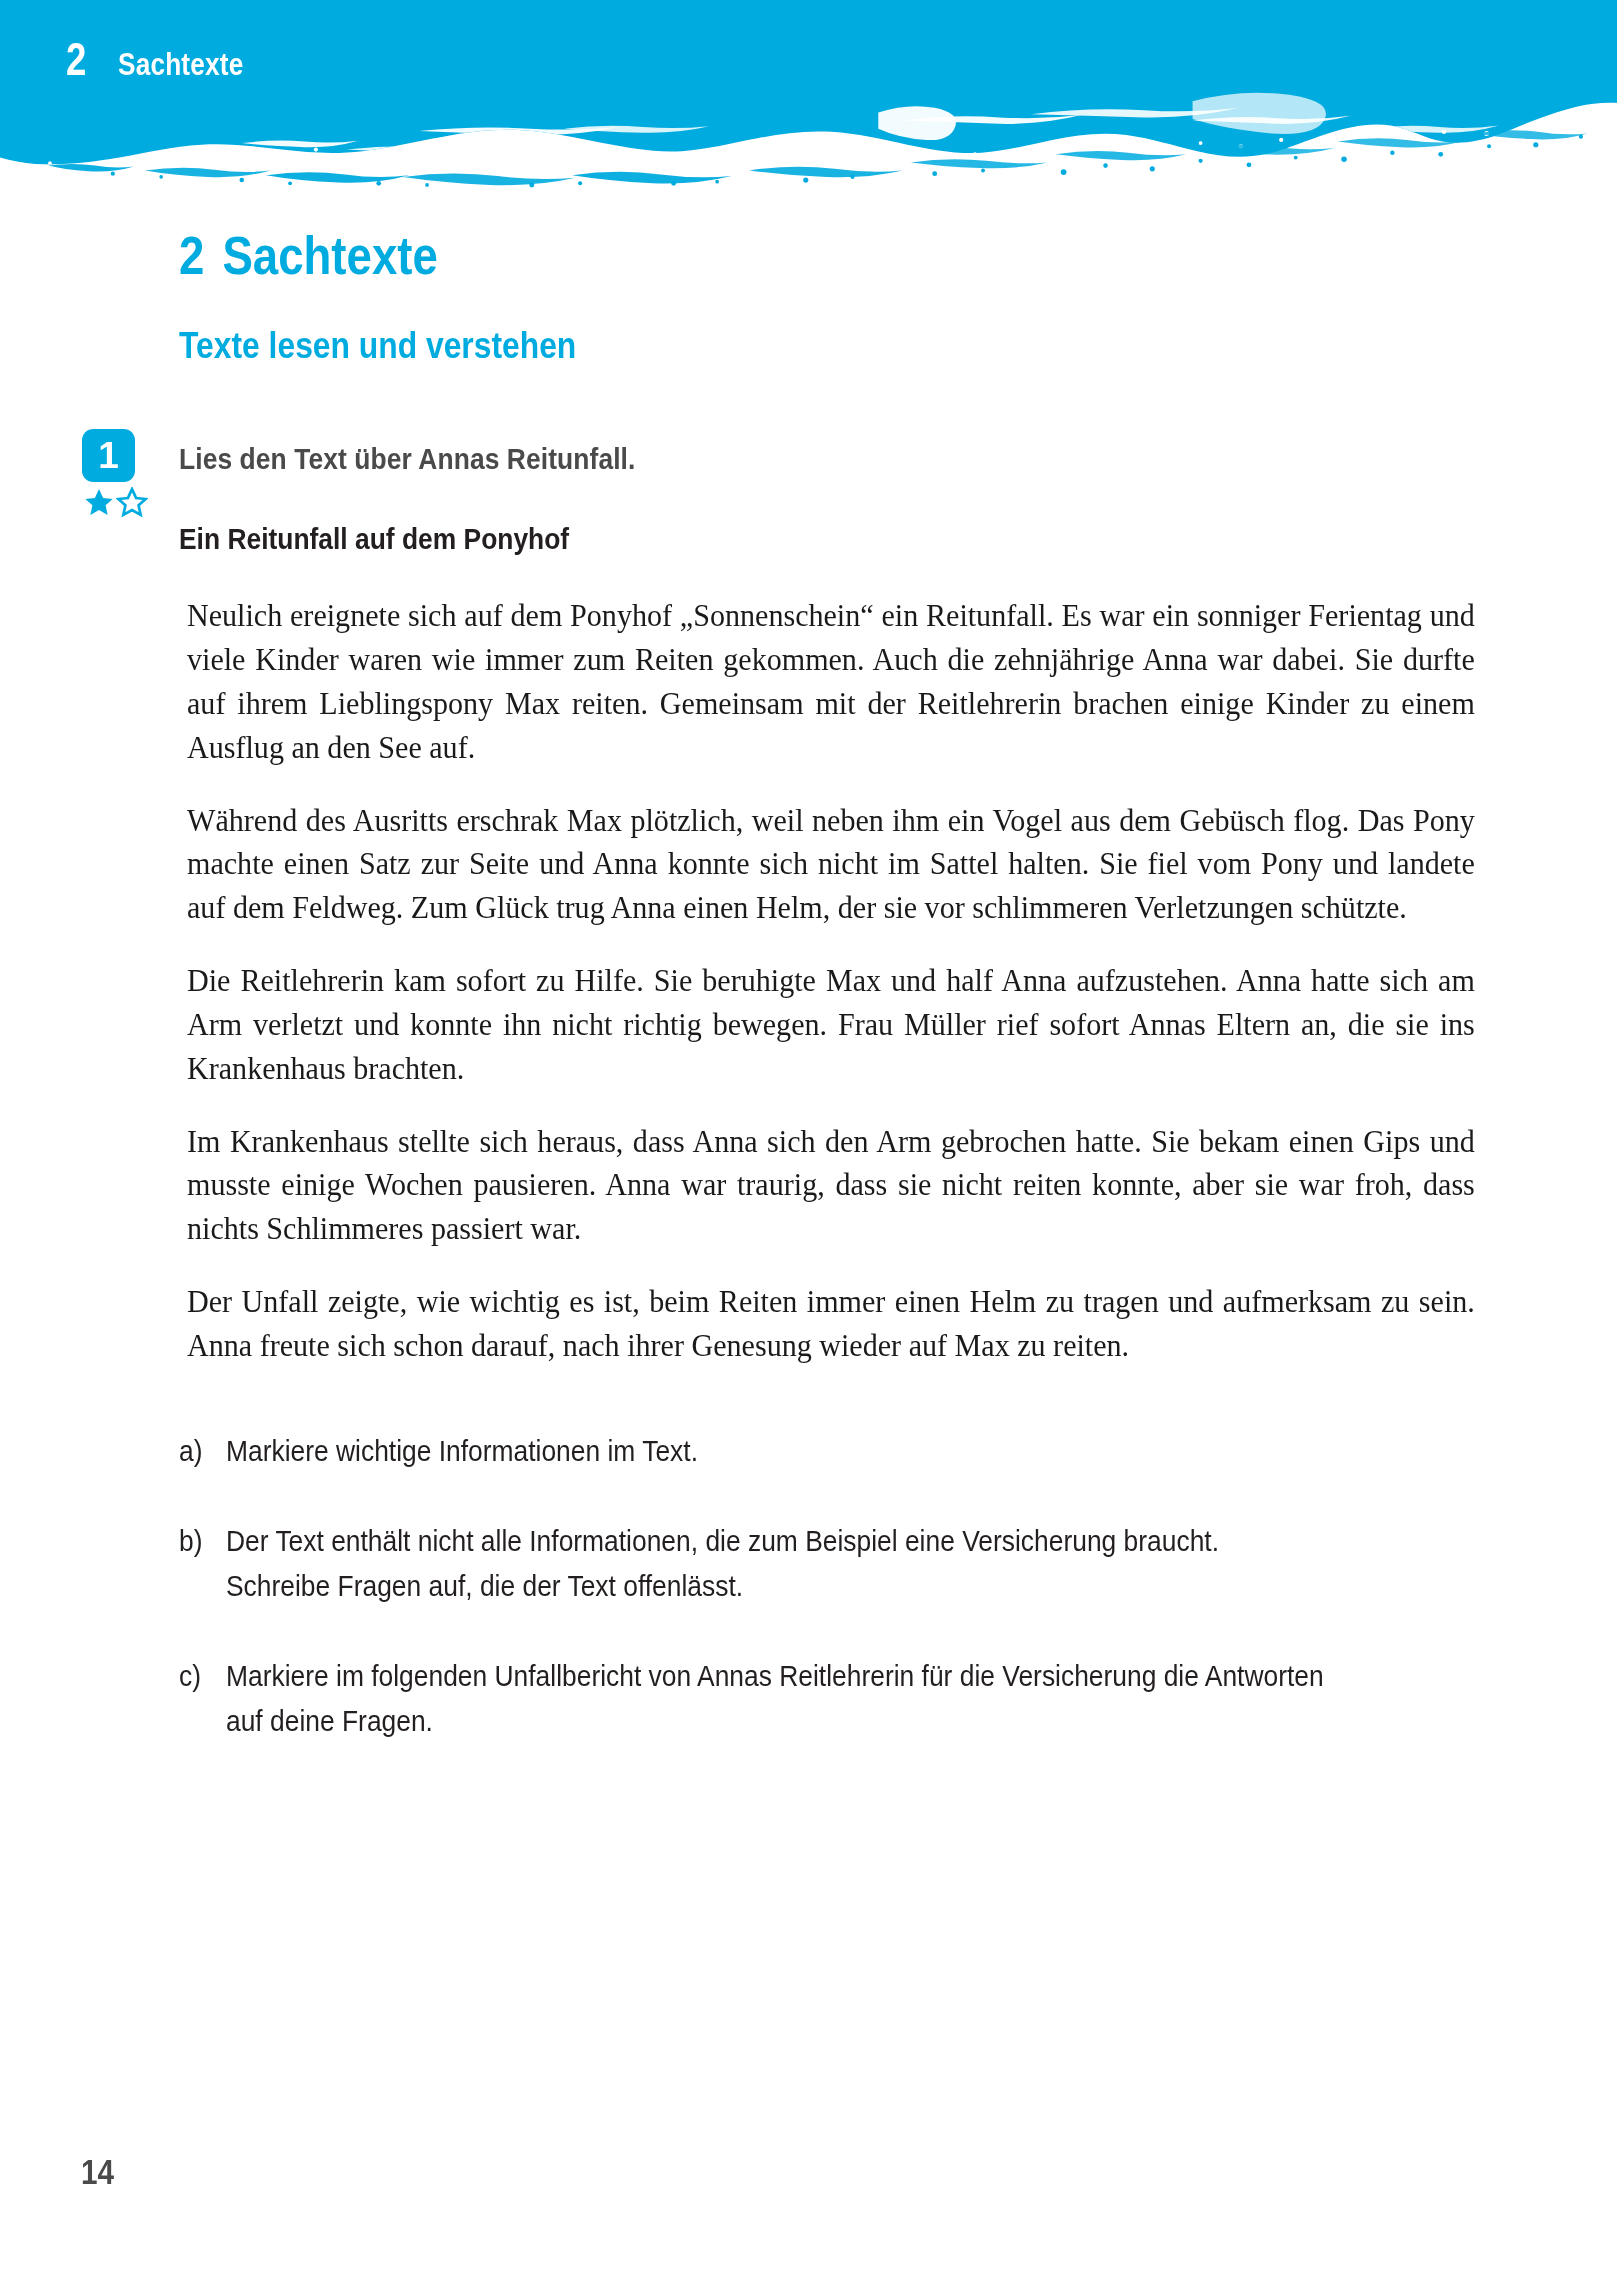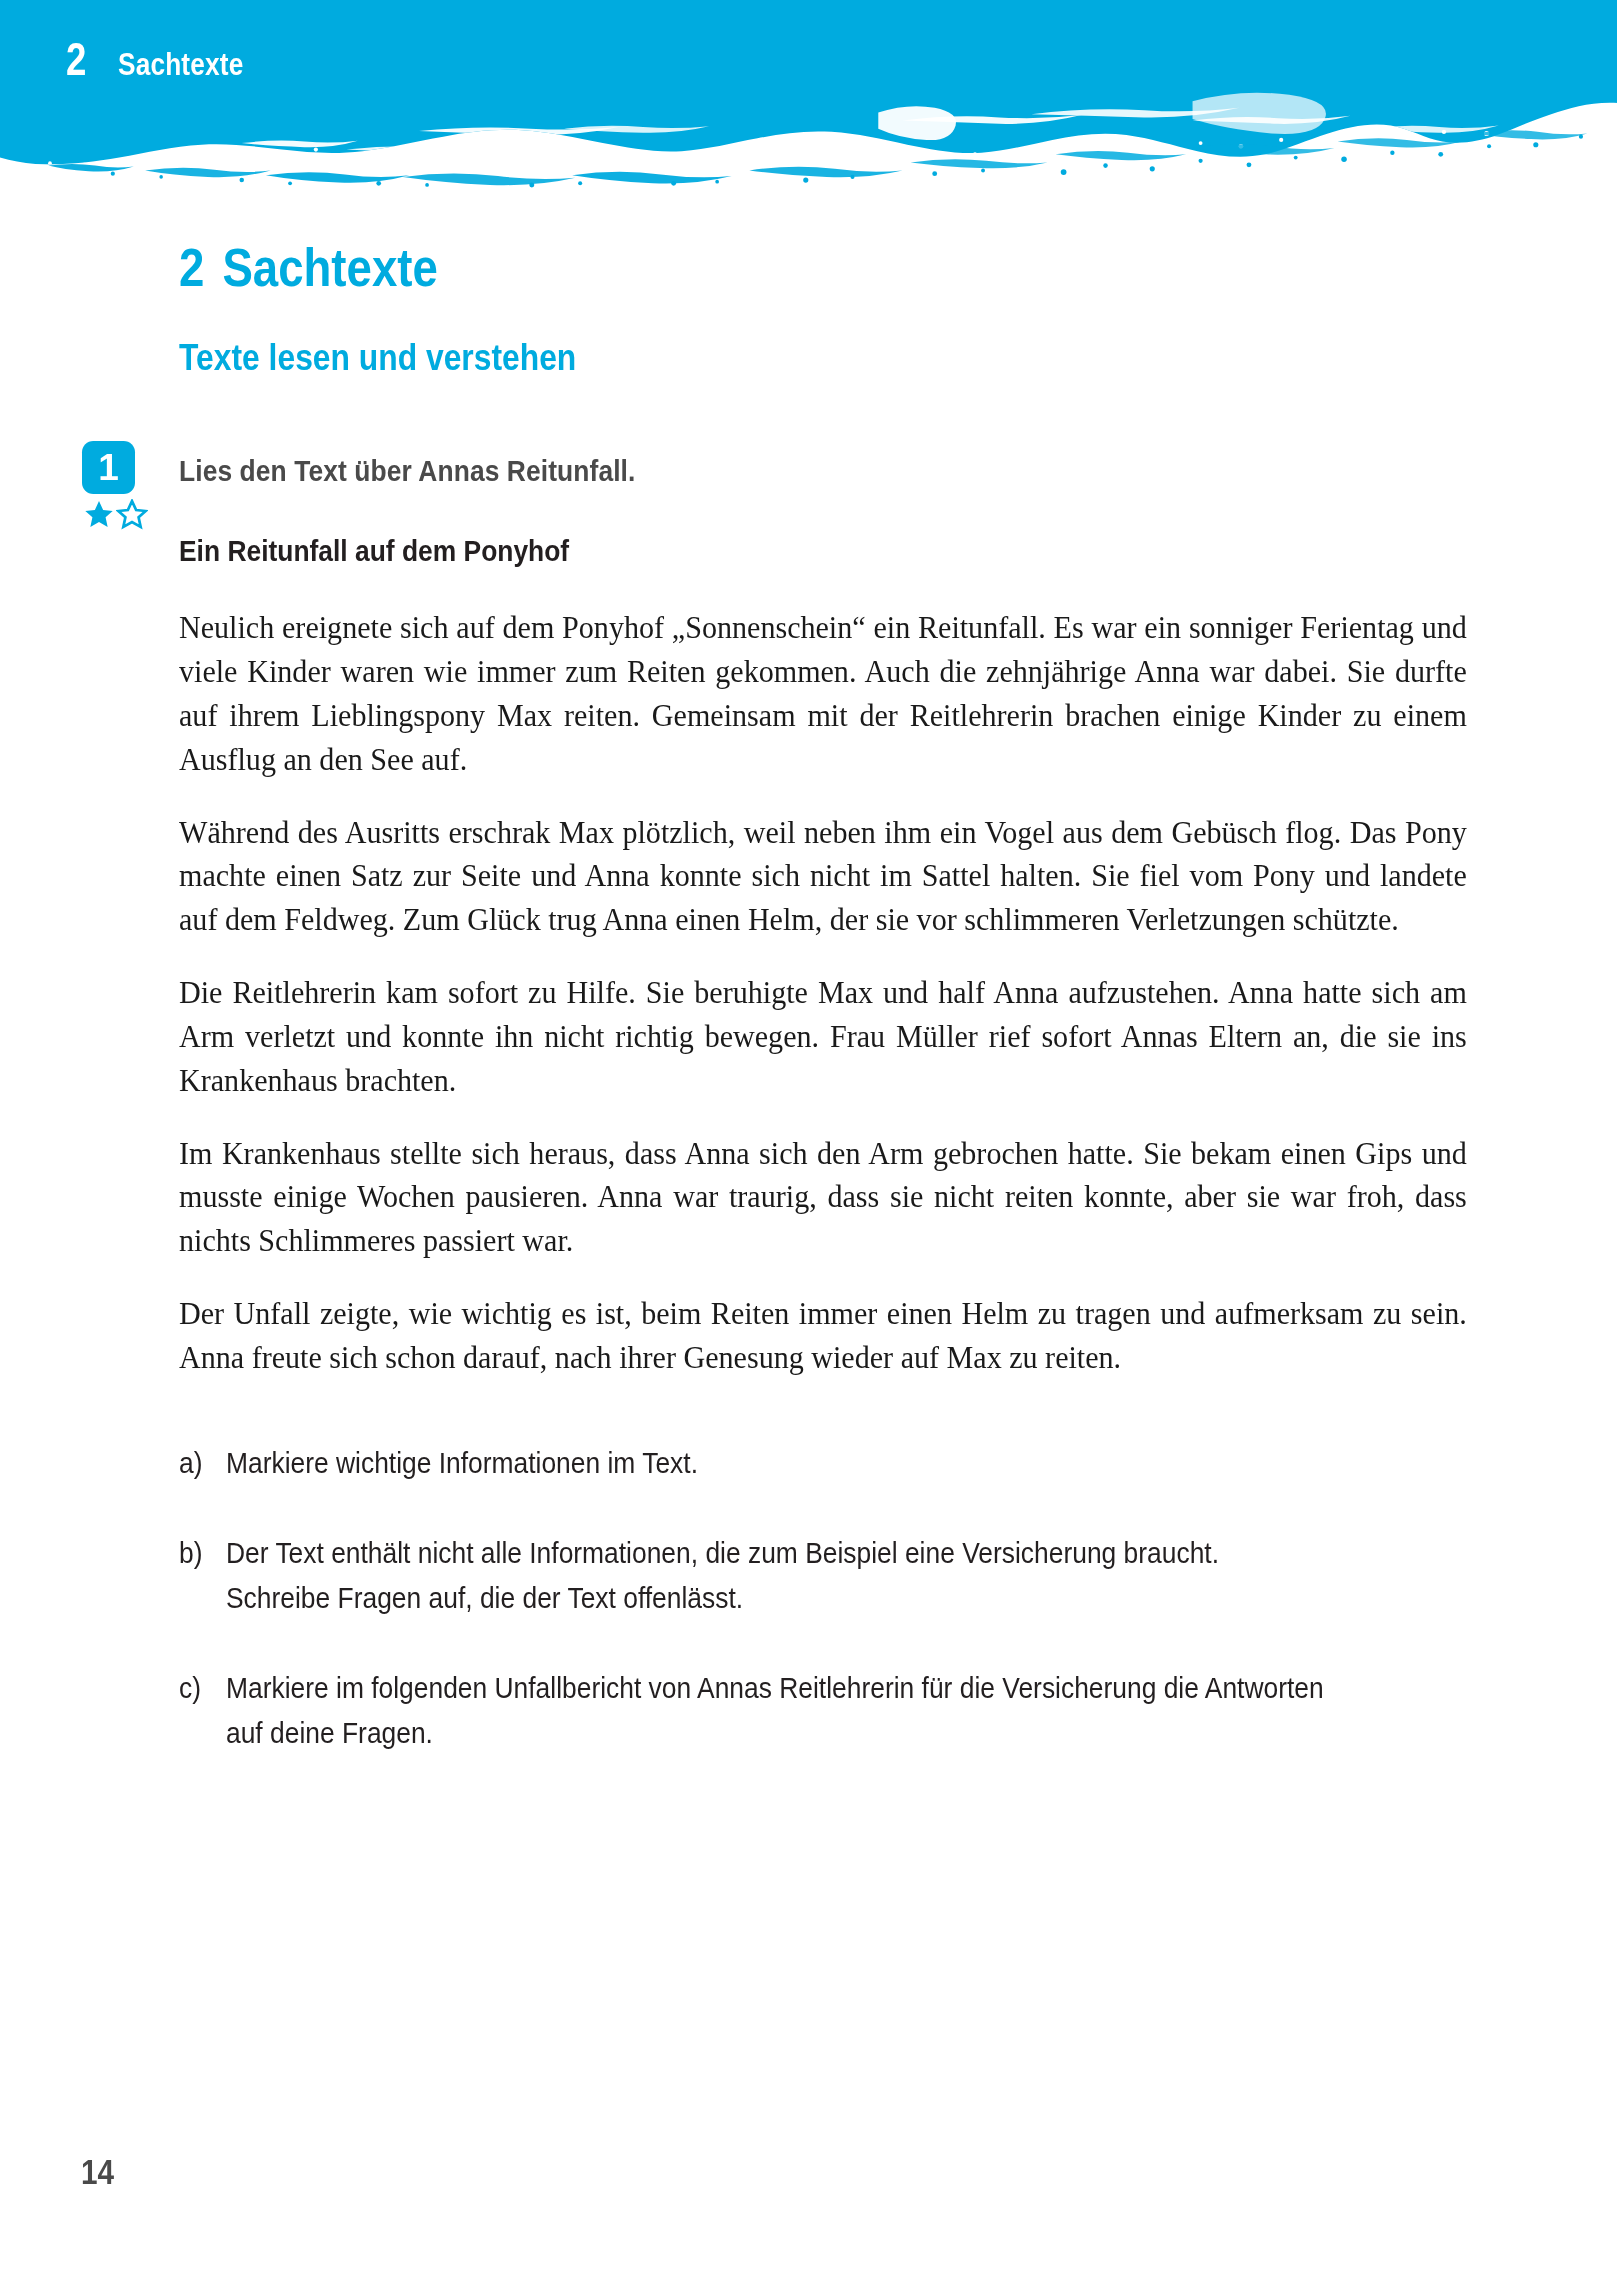--- a/index.html
+++ b/index.html
@@ -65,21 +65,21 @@
     transform: scaleX(0.82);
     transform-origin: left center;
     display: inline-block;
     margin-left: -21px;
   }
 
   
   .content {
     position: absolute;
     left: 179px;
-    top: 240px;
+    top: 228px;
     width: 1297px;
   }
 
   .chapter-title {
     color: #00ABDF;
     font-size: 53px;
     font-weight: 700;
     line-height: 1.05;
     letter-spacing: 0px;
     margin: 0 0 42px 0;
@@ -149,21 +149,21 @@
     font-size: 30px;
     font-weight: 700;
     line-height: 1.25;
     margin: 0 0 37px 0;
     transform: scaleX(0.88);
     transform-origin: left top;
     white-space: nowrap;
   }
 
   
-  .story-body { margin: 0; }
+  .story-body { margin: 8px; }
   .story-p {
     font-family: "Liberation Serif", "DejaVu Serif", serif;
     color: #1a1a1a;
     font-size: 32px;
     line-height: 1.37;
     text-align: justify;
     text-justify: inter-word;
     margin: 0 0 29px 0;
     transform: scaleX(0.94);
     transform-origin: left top;

